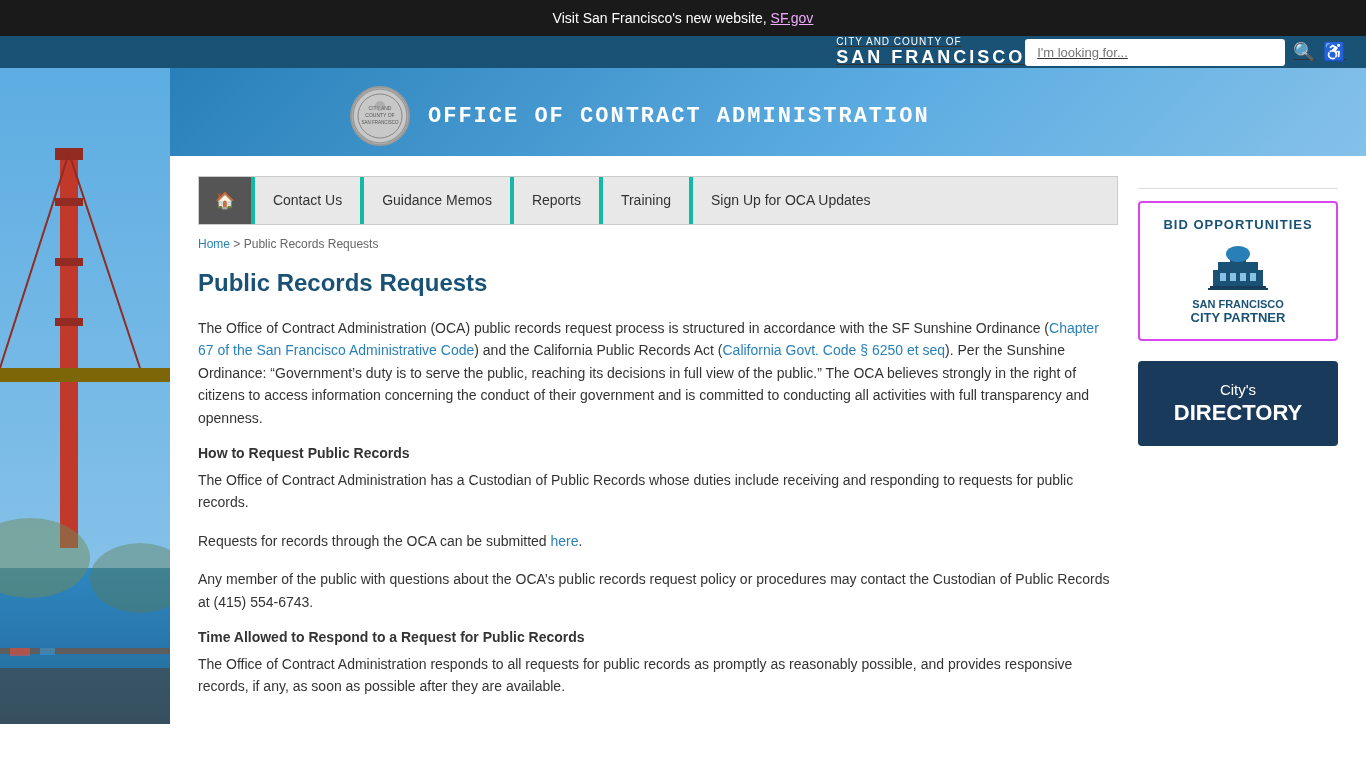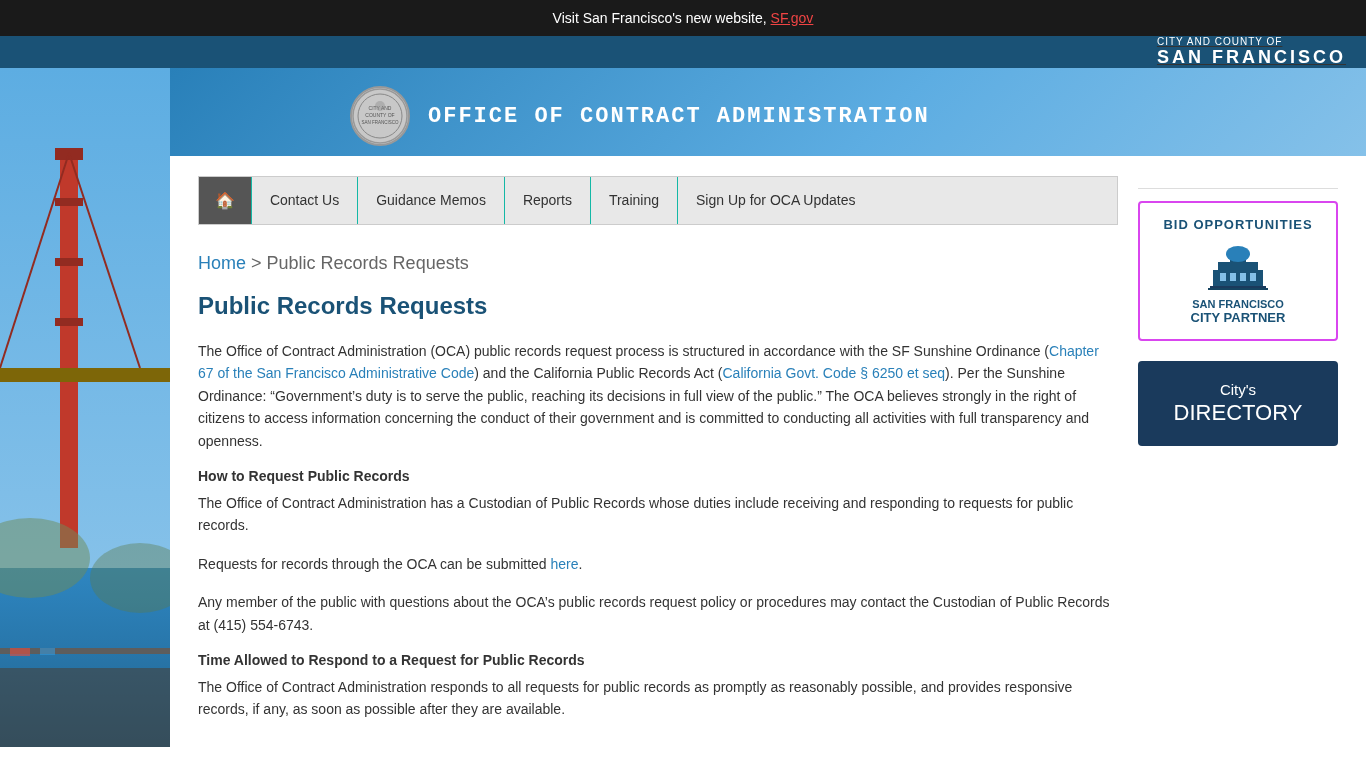--- a/index.html
+++ b/index.html
@@ -6,21 +6,21 @@
     body { font-family: Arial, sans-serif; font-size: 14px; color: #333; background: #fff; }
 
     
     .top-banner {
       background: #1a1a1a;
       color: #fff;
       text-align: center;
       padding: 10px;
       font-size: 14px;
     }
-    .top-banner a { color: #ef4444; }
+    .top-banner a { color: #f0abfc; }
 
     
     .site-header {
       background: #1a5276;
       padding: 0 20px;
       display: flex;
       align-items: center;
       justify-content: flex-end;
       text-decoration: underline;
     }
@@ -125,34 +125,34 @@
       background: #555;
       color: #fff;
       padding: 14px 16px;
       display: flex;
       align-items: center;
       cursor: pointer;
       font-size: 16px;
     }
     .nav-bar .nav-item {
       padding: 10px 18px;
-      border-left: 1px solid #14b8a6;
+      border-left: 4px solid #14b8a6;
       cursor: pointer;
       display: flex;
       align-items: center;
       font-size: 14px;
       color: #333;
       text-align: center;
       line-height: 1.3;
     }
 
     
     .breadcrumb {
-      padding: 28px 0 8px 0;
-      font-size: 18px;
+      padding: 12px 0 8px 0;
+      font-size: 12px;
       color: #666;
     }
     .breadcrumb a { color: #2980b9; text-decoration: none; }
 
     
     .page-content {
       padding: 10px 0;
     }
     .page-title {
       font-size: 24px;
@@ -237,21 +237,21 @@
       font-size: 15px;
       margin-bottom: 2px;
     }
     .lbe-directory .lbe-label {
       font-size: 28px;
       font-weight: bold;
       line-height: 1;
     }
     .lbe-directory .directory-label {
       font-size: 22px;
-      font-weight: normal;
+      font-weight: bold;
     }
 
     
     .page-wrapper {
       position: relative;
     }
     .hero-bg {
       position: absolute;
       top: 0;
       left: 0;
@@ -290,20 +290,25 @@
 <body>
 
 <div class="top-banner">
   <span>Visit San Francisco's new website, </span><a href="#">SF.gov</a>
 </div>
 
 <div class="site-header">
   <div class="site-logo">
     <span class="city-label">City and County of</span>
     <span class="city-name">San Francisco</span>
+  </div>
+  <div class="header-search">
+    <input type="text" placeholder="I'm looking for..." style="">
+    <button class="search-icon-btn">🔍</button>
+    <span class="access-icon">♿</span>
   </div>
 </div>
 
 <div class="outer-bg page-wrapper">
 
   <div class="hero-bg">
     <svg class="hero-bridge" viewBox="0 0 170 768" xmlns="http://www.w3.org/2000/svg">
 
       <defs>
         <linearGradient id="skyGrad" x1="0" y1="0" x2="0" y2="1">

